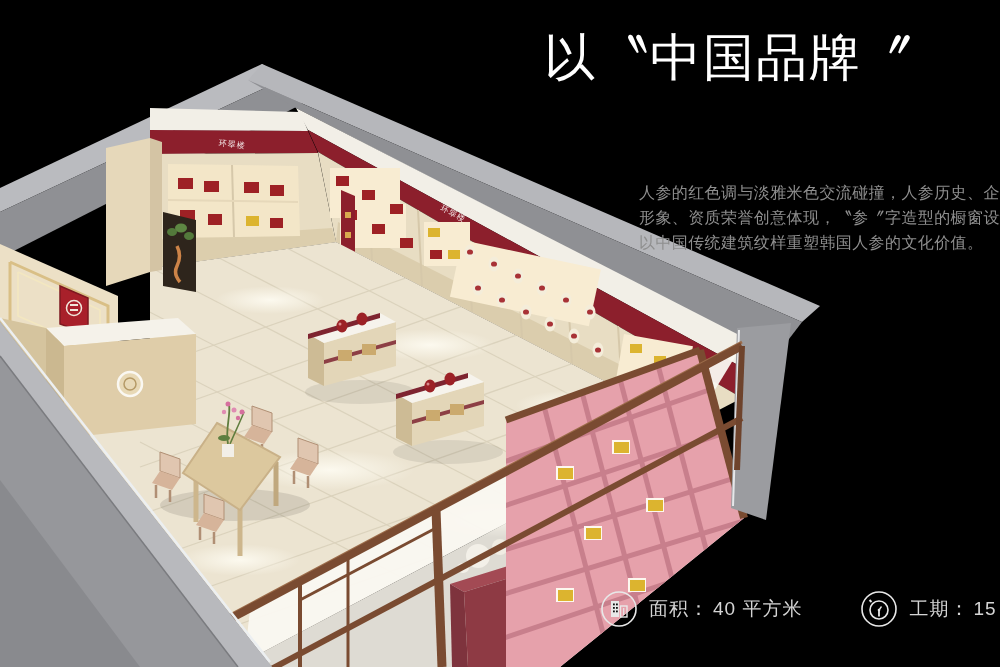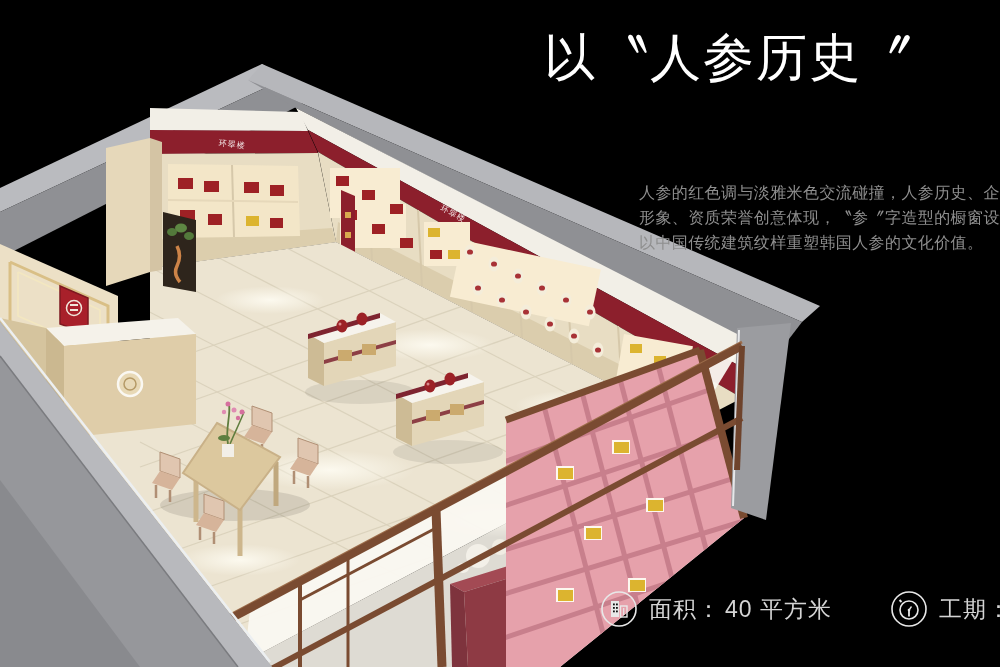--- a/index.html
+++ b/index.html
@@ -7,21 +7,21 @@
           font-family:"Liberation Sans","DejaVu Sans",sans-serif;}
   .scene{position:absolute;left:0;top:0;}
   .headline{position:absolute;left:544px;top:20px;color:#fff;font-weight:200;
             font-size:51px;line-height:76px;letter-spacing:2px;white-space:nowrap;}
   .intro{position:absolute;left:639px;top:180px;color:#8e8e8e;font-size:16px;
          line-height:25px;letter-spacing:.4px;}
   .intro div{white-space:nowrap;}
   .stats{position:absolute;left:600px;top:590px;display:flex;align-items:center;color:#d4d4d4;}
   .stat{display:flex;align-items:center;}
   .stat + .stat{margin-left:58px;}
-  .stat .txt{font-size:23px;letter-spacing:1px;margin-left:11px;white-space:nowrap;}
+  .stat .txt{font-size:19px;letter-spacing:1px;margin-left:11px;white-space:nowrap;}
   .stat .txt .v{margin-left:4px;}
 </style>
 </head>
 <body>
 
 <div class="canvas">
 
   <svg class="scene" width="1000" height="667" viewBox="0 0 1000 667">
     <defs>
       <radialGradient id="fg">
@@ -316,21 +316,21 @@
     <g>
       <polygon points="0,322 272,667 0,667" fill="#96979b"></polygon>
       <polygon points="0,322 272,667 238,667 0,356" fill="#b8b9bd"></polygon>
       <line x1="0" y1="318" x2="270" y2="662" stroke="#eceff1" stroke-width="2.5"></line>
       <line x1="0" y1="356" x2="238" y2="667" stroke="#7a7b7f" stroke-width="1.5"></line>
       <polygon points="0,480 140,667 0,667" fill="#898a8e"></polygon>
     </g>
   </svg>
 
   <div class="headline">
-    <div>以〝人参历史〞</div>
+    <div>以〝中国品牌〞</div>
   </div>
 
   <div class="intro">
     <div>人参的红色调与淡雅米色交流碰撞，人参历史、企业</div>
     <div>形象、资质荣誉创意体现，〝参〞字造型的橱窗设计，</div>
     <div>以中国传统建筑纹样重塑韩国人参的文化价值。</div>
   </div>
 
   <div class="stats">
     <div class="stat">

